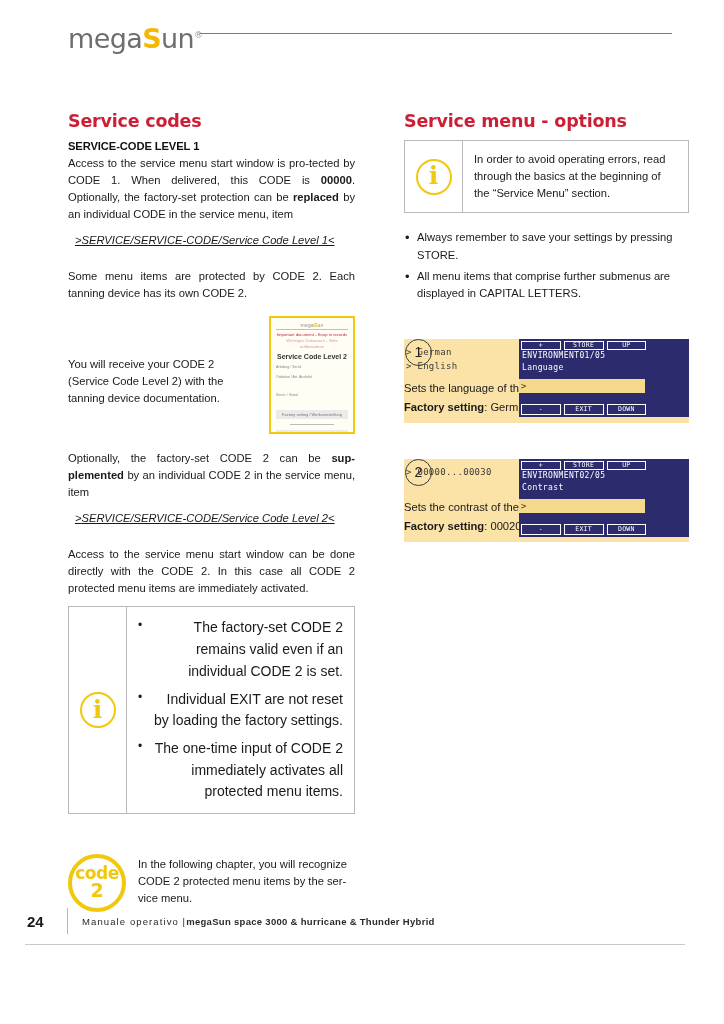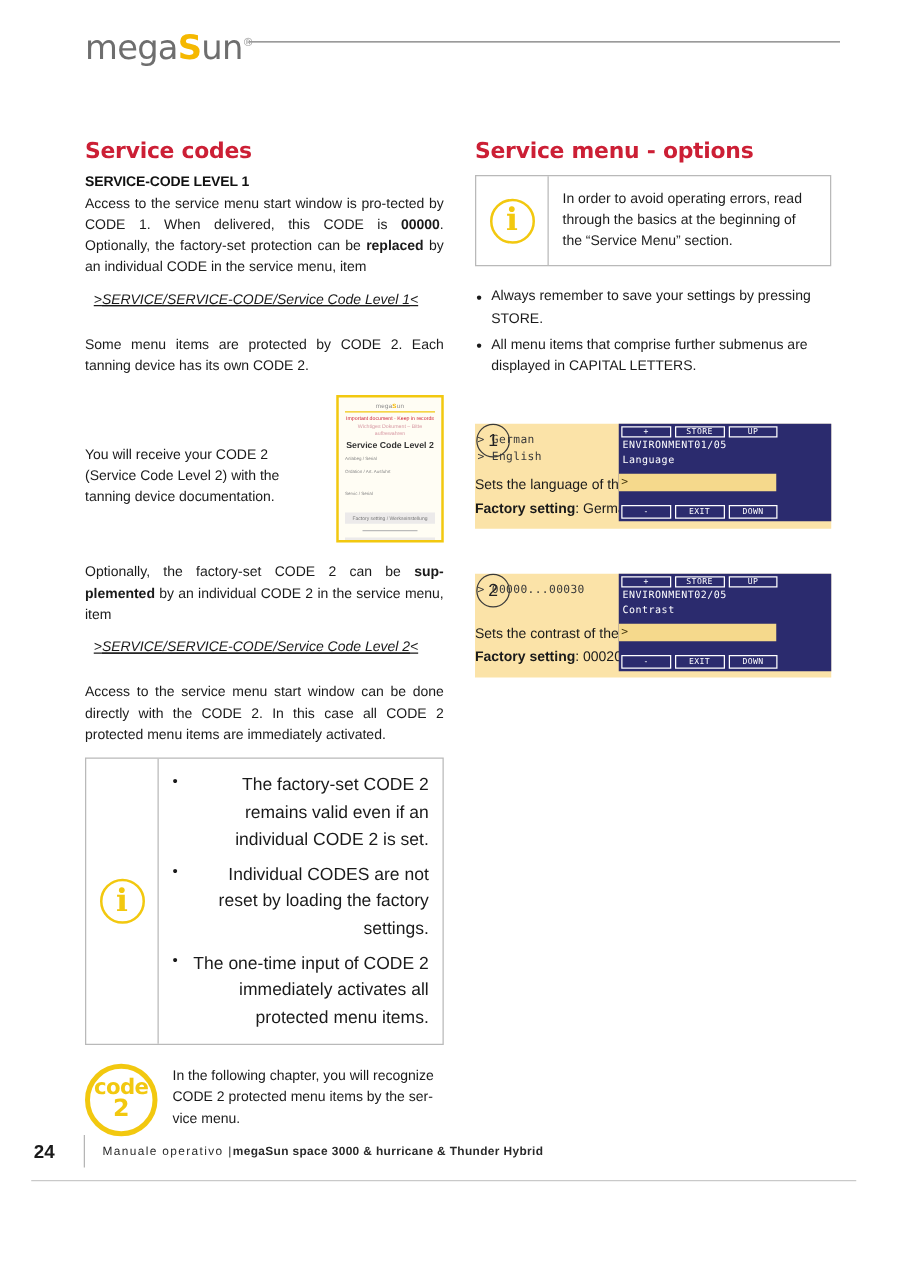--- a/index.html
+++ b/index.html
@@ -62,21 +62,21 @@
 
   
   .col-left {
     position: absolute;
     left: 68px;
     top: 112px;
     width: 287px;
   }
   .col-right {
     position: absolute;
-    left: 380px;
+    left: 404px;
     top: 112px;
     width: 285px;
   }
 
   h1.section-title {
     font-family: "DejaVu Sans", sans-serif;
     font-size: 17.5px;
     font-weight: 700;
     color: #CC1F35;
     letter-spacing: -0.2px;
@@ -255,21 +255,21 @@
     position: absolute;
     left: 1px;
     top: -1px;
     font-size: 13px;
   }
 
   
   .code2-row {
     display: flex;
     align-items: flex-start;
-    margin-top: 15px;
+    margin-top: 40px;
   }
   .code2-badge {
     width: 58px;
     min-width: 58px;
     height: 58px;
     border: 4px solid #F2C80F;
     border-radius: 50%;
     display: flex;
     flex-direction: column;
     align-items: center;
@@ -487,21 +487,21 @@
 
     <div class="spacer-sm"></div>
 
     <div class="info-box">
       <div class="info-icon-cell">
         <div class="info-icon">i</div>
       </div>
       <div class="info-body">
         <ul class="info-list">
           <li>The factory-set CODE 2 remains valid even if an individual CODE 2 is set.</li>
-          <li>Individual CODES are not reset by loading the factory settings.</li>
+          <li>Individual EXIT are not reset by loading the factory settings.</li>
           <li>The one-time input of CODE 2 immediately activates all protected menu items.</li>
         </ul>
       </div>
     </div>
 
     <div class="code2-row">
       <div class="code2-badge">
         <span class="c1">code</span>
         <span class="c2">2</span>
       </div>

